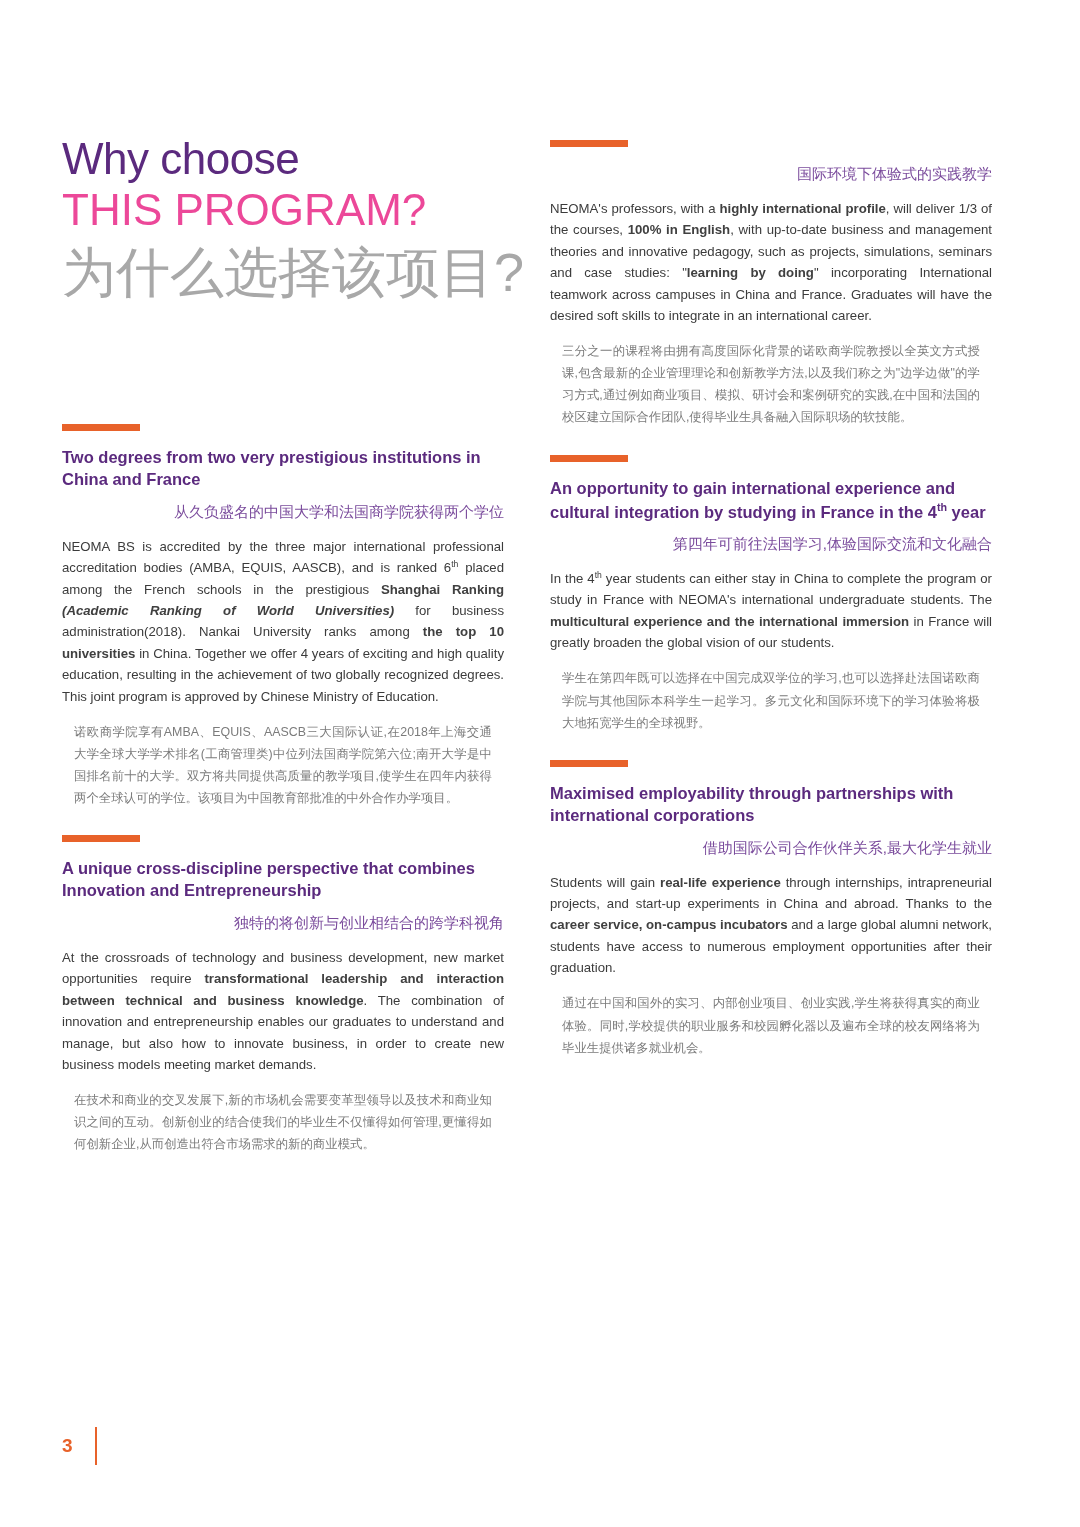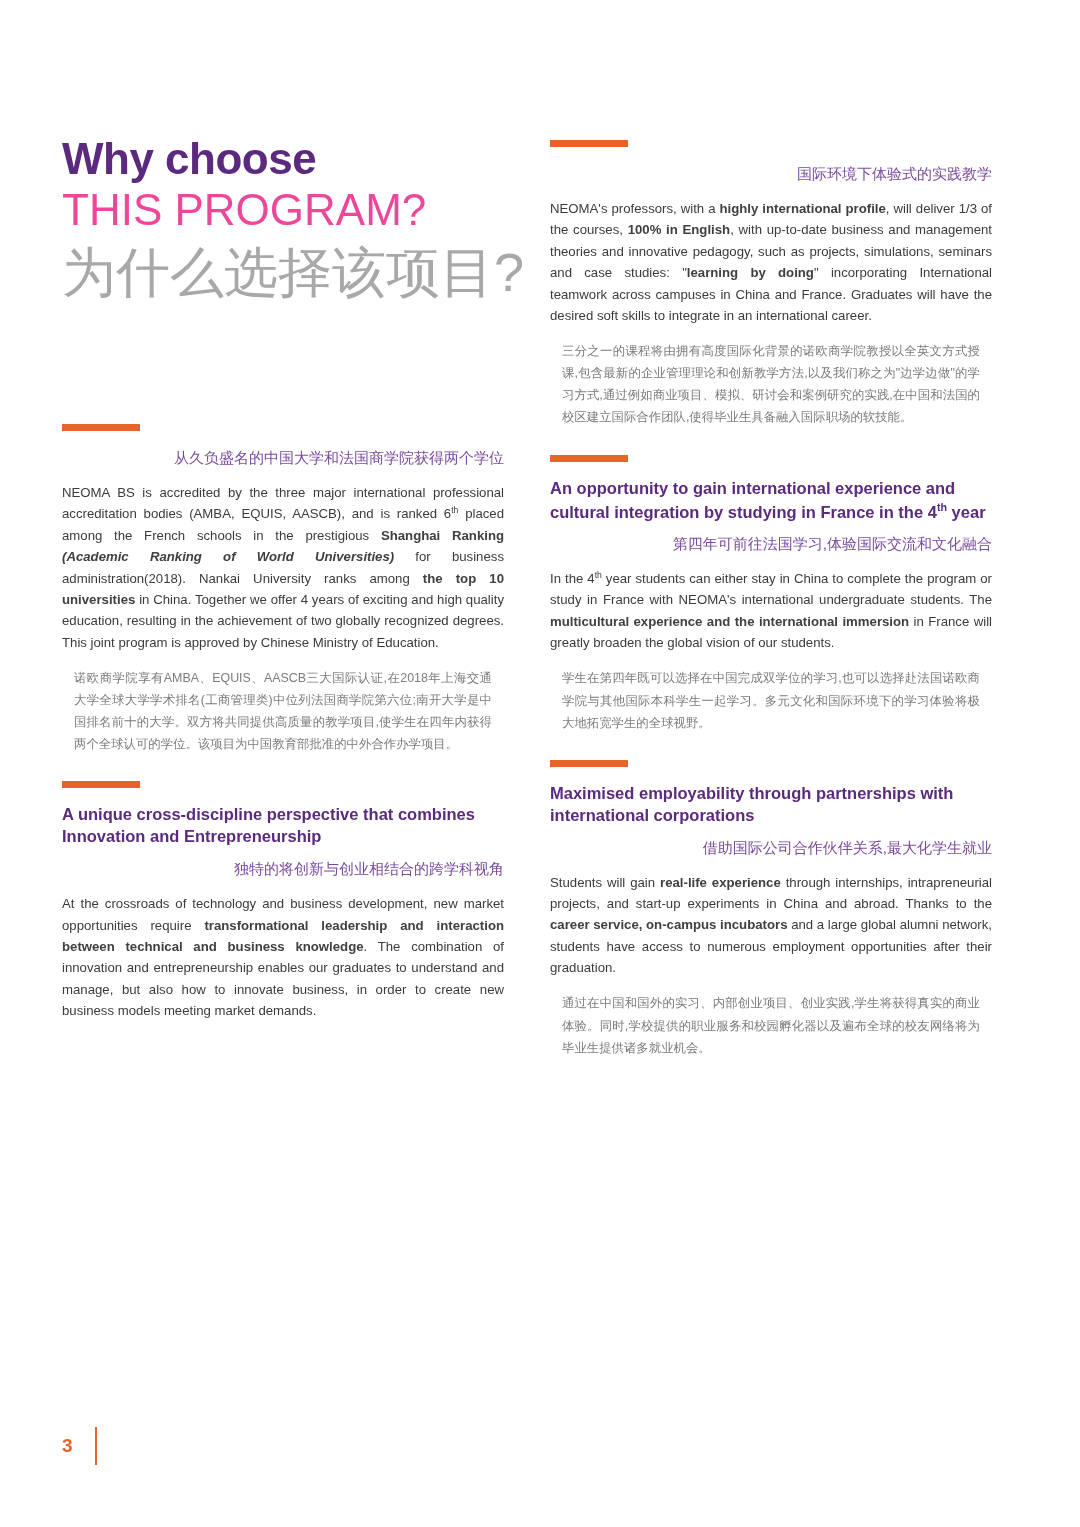--- a/index.html
+++ b/index.html
@@ -23,21 +23,21 @@
 
   
   .title-block {
     position: absolute;
     left: 62px;
     top: 135px;
     width: 470px;
   }
   .title-line1 {
     font-size: 44px;
-    font-weight: bold;
+    font-weight: normal;
     color: #5b2a7e;
     letter-spacing: -0.5px;
     line-height: 1.08;
     margin: 0;
   }
   .title-line2 {
     font-size: 44px;
     font-weight: normal;
     color: #ec4899;
     letter-spacing: 0px;
@@ -131,30 +131,32 @@
   <div class="title-block">
     <div class="title-line1">Why choose</div>
     <div class="title-line2">THIS PROGRAM?</div>
     <div class="title-line3">为什么选择该项目?</div>
   </div>
 
   <div class="col col-left">
 
     <div class="section">
       <div class="rule"></div>
+      <div class="head-en">Two degrees from two very prestigious institutions in China and France</div>
       <div class="head-cn">从久负盛名的中国大学和法国商学院获得两个学位</div>
       <p class="body-en">NEOMA BS is accredited by the three major international professional accreditation bodies (AMBA, EQUIS, AASCB), and is ranked 6<sup>th</sup> placed among the French schools in the prestigious <b>Shanghai Ranking <em>(Academic Ranking of World Universities)</em></b> for business administration(2018). Nankai University ranks among <b>the top 10 universities</b> in China. Together we offer 4 years of exciting and high quality education, resulting in the achievement of two globally recognized degrees. This joint program is approved by Chinese Ministry of Education.</p>
       <p class="body-cn">诺欧商学院享有AMBA、EQUIS、AASCB三大国际认证,在2018年上海交通大学全球大学学术排名(工商管理类)中位列法国商学院第六位;南开大学是中国排名前十的大学。双方将共同提供高质量的教学项目,使学生在四年内获得两个全球认可的学位。该项目为中国教育部批准的中外合作办学项目。</p>
     </div>
 
     <div class="section">
       <div class="rule"></div>
       <div class="head-en">A unique cross-discipline perspective that combines Innovation and Entrepreneurship</div>
       <div class="head-cn">独特的将创新与创业相结合的跨学科视角</div>
       <p class="body-en">At the crossroads of technology and business development, new market opportunities require <b>transformational leadership and interaction between technical and business knowledge</b>. The combination of innovation and entrepreneurship enables our graduates to understand and manage, but also how to innovate business, in order to create new business models meeting market demands.</p>
+      <p class="body-cn">在技术和商业的交叉发展下,新的市场机会需要变革型领导以及技术和商业知识之间的互动。创新创业的结合使我们的毕业生不仅懂得如何管理,更懂得如何创新企业,从而创造出符合市场需求的新的商业模式。</p>
     </div>
 
   </div>
 
   <div class="col col-right">
 
     <div class="section">
       <div class="rule"></div>
       <div class="head-cn">国际环境下体验式的实践教学</div>
       <p class="body-en">NEOMA's professors, with a <b>highly international profile</b>, will deliver 1/3 of the courses, <b>100% in English</b>, with up-to-date business and management theories and innovative pedagogy, such as projects, simulations, seminars and case studies: "<b>learning by doing</b>" incorporating International teamwork across campuses in China and France. Graduates will have the desired soft skills to integrate in an international career.</p>

